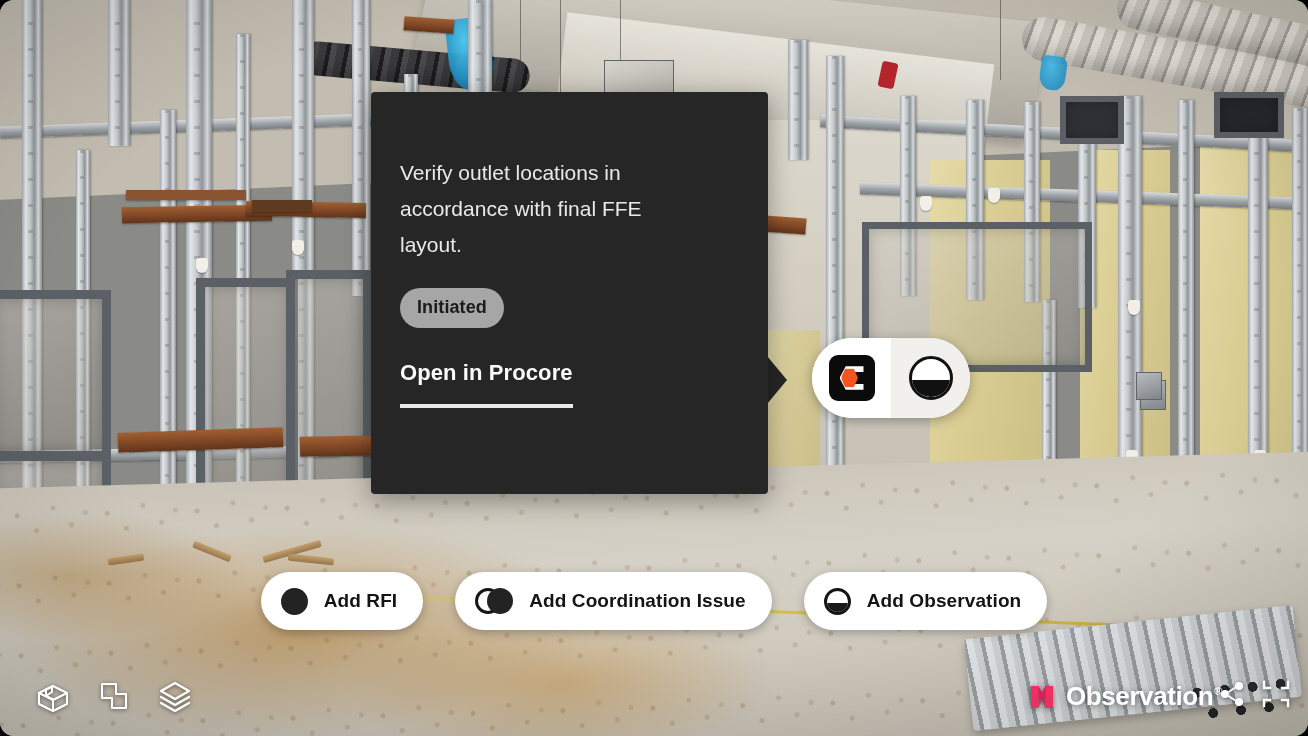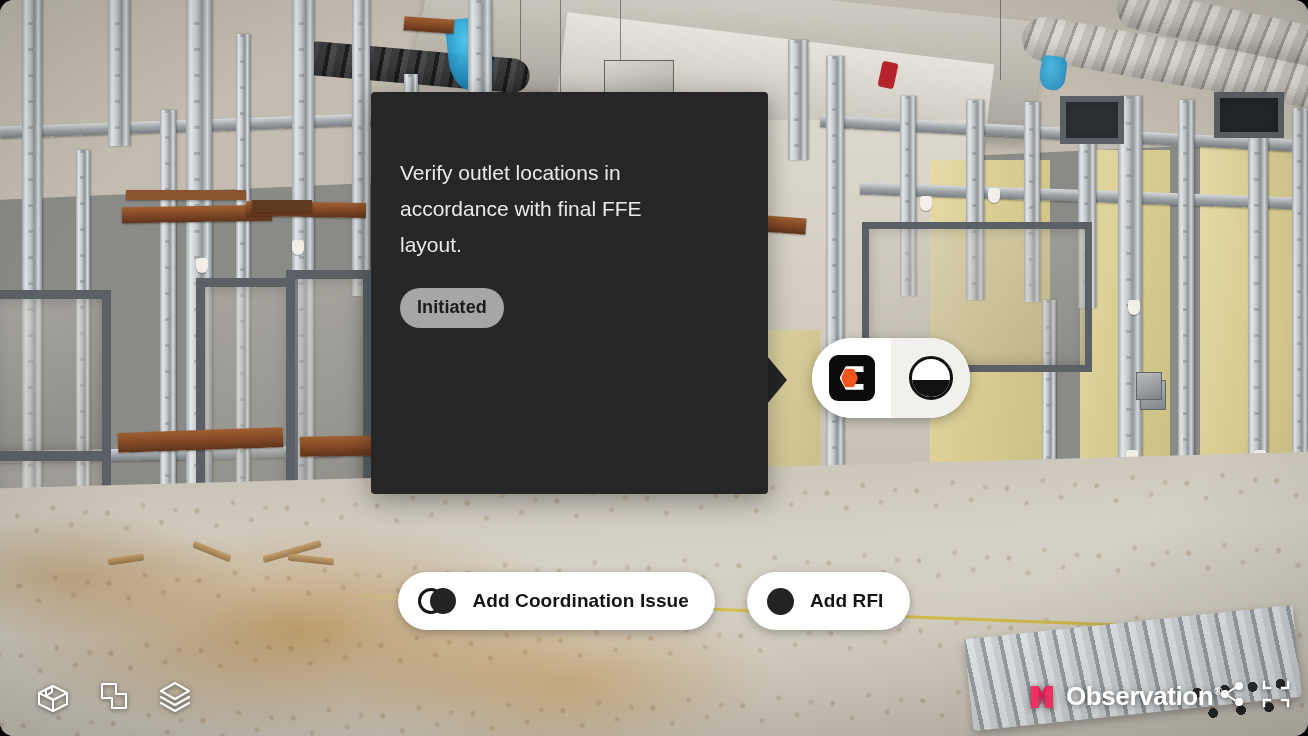--- a/index.html
+++ b/index.html
@@ -456,46 +456,51 @@
     <div class="pipecaps"></div>
 
     <div class="vignette"></div>
   </div>
 
   <div class="card-tail"></div>
   <div class="card">
     <div class="card-body">Verify outlet locations in accordance with final FFE layout.</div>
     <div class="status-badge">Initiated</div>
     <br>
+    <a href="#" class="card-link">Open in Procore</a>
   </div>
 
   <div class="icon-pill">
     <div class="half left">
       <span class="procore-mark"></span>
     </div>
     <div class="half right">
       <span class="obs-circle"></span>
     </div>
   </div>
 
   <div class="actions">
 
     <button class="action-btn">
+      <span class="ic-dot"></span>
+      <span>Add RFI</span>
+    </button>
+
+    <button class="action-btn">
       <span class="ic-venn">
         <span class="c1"></span>
           <span class="c2"></span>
       </span>
       <span>Add Coordination Issue</span>
     </button>
 
     <button class="action-btn">
-      <span class="ic-dot"></span>
-      <span>Add RFI</span>
+      <span class="ic-half"></span>
+      <span>Add Observation</span>
     </button>
-
   </div>
 
   <div class="view-tools">
 
     <span class="tool" title="Dollhouse View">
       <svg width="34" height="32" viewBox="0 0 34 32" fill="none" stroke="#ffffff" stroke-width="2" stroke-linejoin="round" stroke-linecap="round">
         <path d="M3 13 L17 6 L31 13 L17 20 Z"></path>
         <path d="M3 13 V24 L17 31 V20"></path>
         <path d="M31 13 V24 L17 31"></path>
         <path d="M10 9.5 L10 16 L17 19.5"></path>

